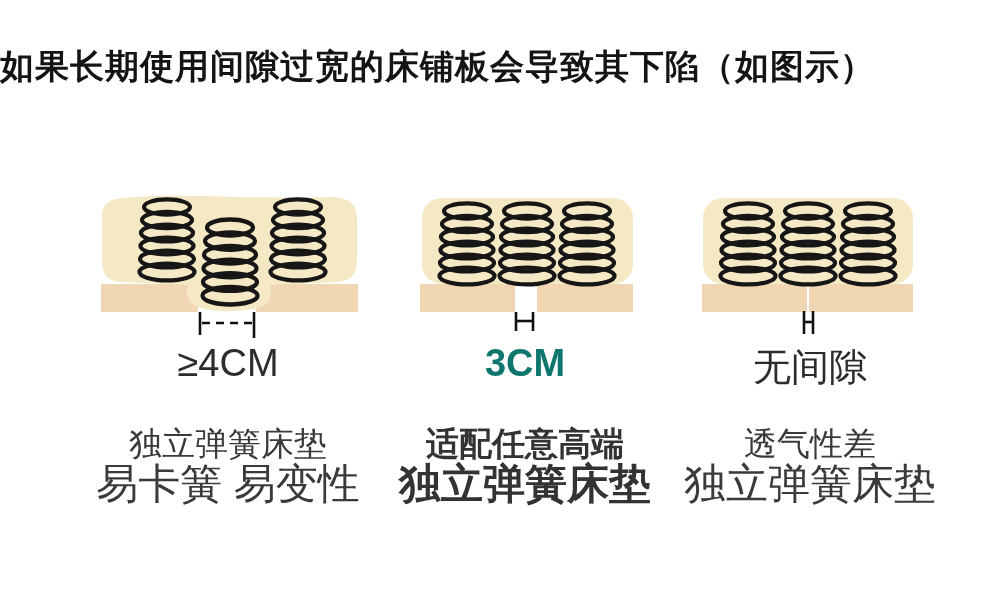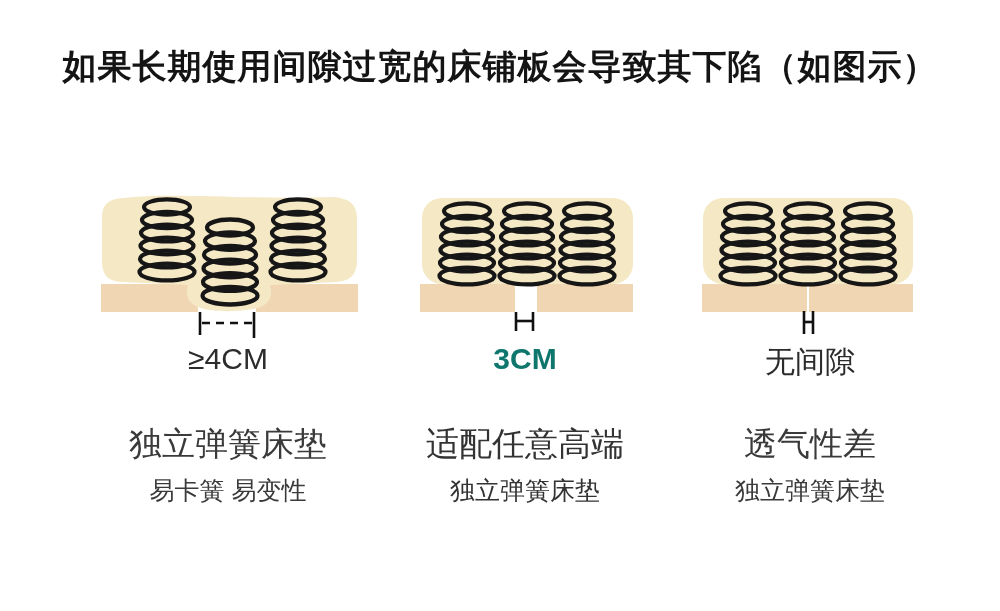--- a/index.html
+++ b/index.html
@@ -2,40 +2,40 @@
 <html><head>
 <meta charset="utf-8">
 <style>
   html,body{margin:0;padding:0;}
   body{
     width:1000px;height:611px;position:relative;overflow:hidden;
     background:#ffffff;
     font-family:"Liberation Sans","DejaVu Sans",sans-serif;
   }
   .title{
-    position:absolute;top:44px;left:0;width:1000px;
+    position:absolute;top:44px;left:0;width:796px;
     text-align:center;font-size:34px;font-weight:600;color:#141414;
     letter-spacing:1px;white-space:nowrap;
   }
   .illu{position:absolute;top:190px;}
   .illu.left{left:95px;}
   .illu.mid{left:420px;}
   .illu.right{left:700px;}
   .col{position:absolute;width:300px;text-align:center;}
   .col.c1{left:78px;}
   .col.c2{left:375px;}
   .col.c3{left:660px;}
   .gap-label{
     position:absolute;top:342px;width:300px;
-    font-size:30px;font-weight:500;color:#2c2c2c;white-space:nowrap;text-align:center;
+    font-size:38px;font-weight:500;color:#2c2c2c;white-space:nowrap;text-align:center;
   }
   .gap-label.accent{color:#0f766e;font-weight:700;}
   .desc1{position:absolute;top:422px;width:300px;font-size:33px;color:#3a3a3a;white-space:nowrap;text-align:center;}
-  .desc2{position:absolute;top:474px;width:300px;font-size:25px;color:#3a3a3a;white-space:nowrap;text-align:center;}
-  .bold .desc1,.bold .desc2{font-weight:400;color:#333333;}
+  .desc2{position:absolute;top:456px;width:300px;font-size:42px;color:#3a3a3a;white-space:nowrap;text-align:center;}
+  .bold .desc1,.bold .desc2{font-weight:700;color:#333333;}
 </style>
 </head>
 <body>
 
 <svg width="0" height="0" style="position:absolute" aria-hidden="true">
   <defs>
     <g id="coil" fill="none" stroke-width="4.2" stroke-linecap="round" stroke="#161616">
       <ellipse cx="0" cy="9" rx="23" ry="7.6"></ellipse>
       <ellipse cx="0" cy="22" rx="25" ry="8.2"></ellipse>
       <ellipse cx="0" cy="35" rx="26" ry="8.4"></ellipse>

